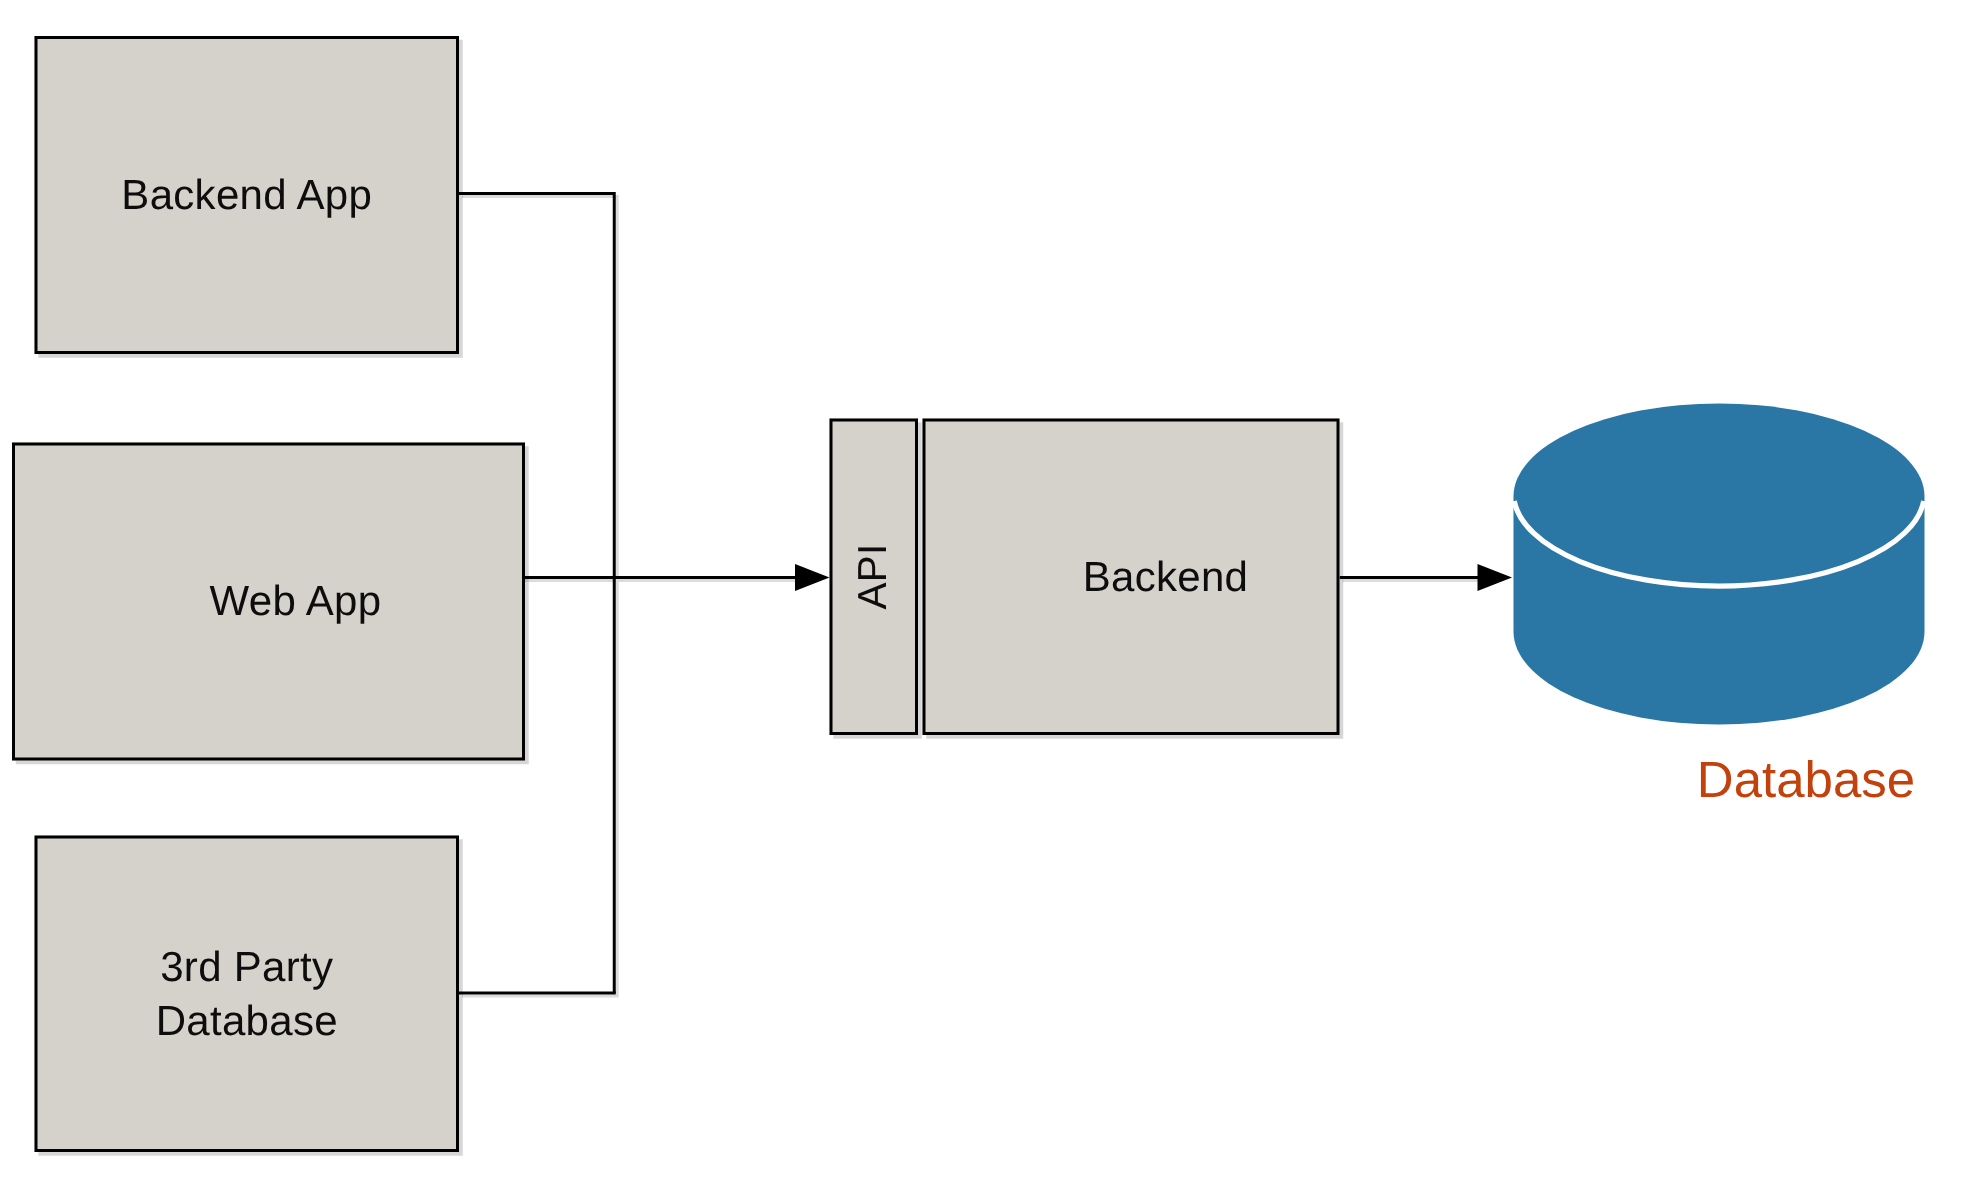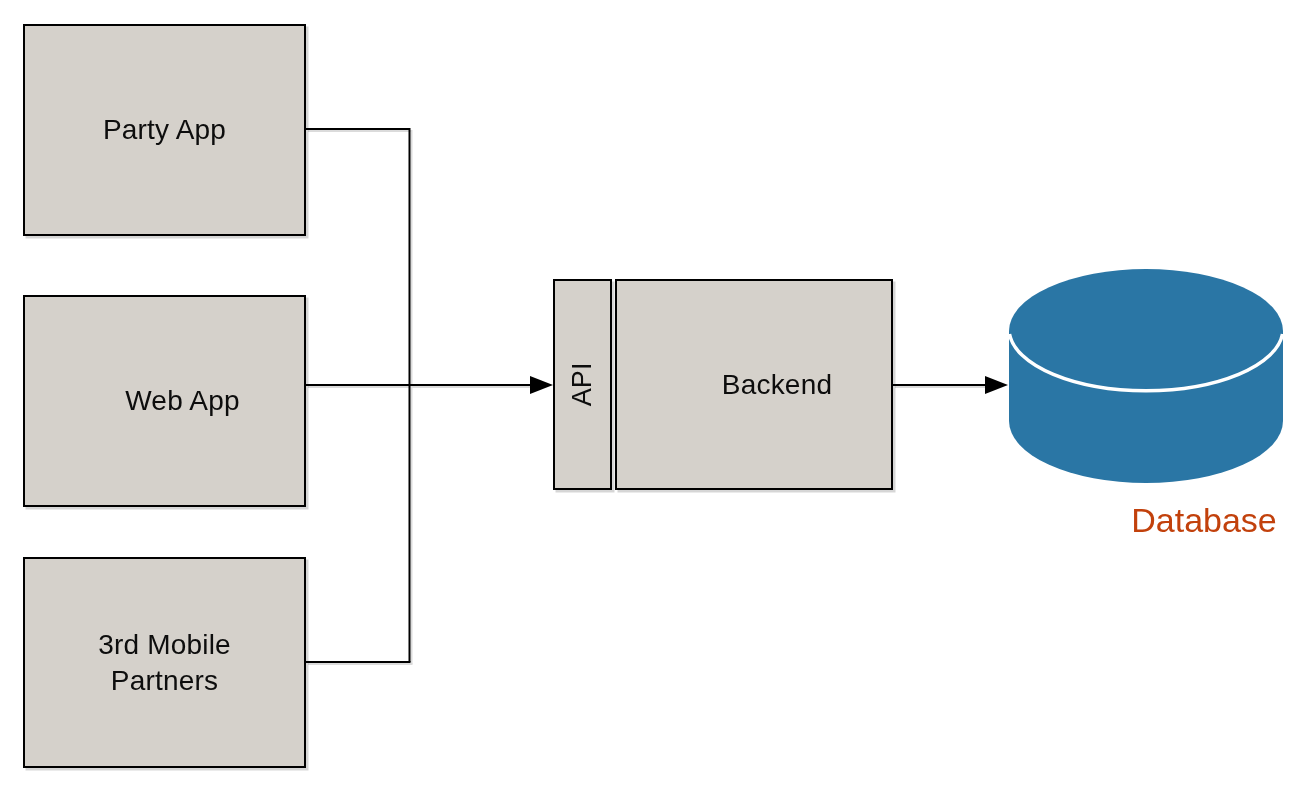--- a/index.html
+++ b/index.html
@@ -30,21 +30,21 @@
     display: flex;
     align-items: center;
     justify-content: center;
     text-align: center;
     font-size: 28px;
     color: #0d0d0d;
     line-height: 1.28;
     letter-spacing: 0.2px;
   }
   .node-mobile   { left: 23px;  top: 24px;  width: 283px; height: 212px; }
-  .node-web      { left: 23px;  top: 295px; width: 283px; height: 212px; padding-left: 36px; }
+  .node-web      { left: 8px;  top: 295px; width: 342px; height: 212px; padding-left: 36px; }
   .node-third    { left: 23px;  top: 557px; width: 283px; height: 211px; }
   .node-api      { left: 553px; top: 279px; width: 59px;  height: 211px; }
   .node-backend  { left: 615px; top: 279px; width: 278px; height: 211px; padding-left: 46px; }
   .node-third .node-label { max-width: 190px; }
   .api-label {
     transform: rotate(-90deg);
     white-space: nowrap;
     font-size: 27px;
   }
   .db-label {
@@ -77,29 +77,29 @@
       <polygon points="1008,385 985,376 985,394"></polygon>
     </g>
 
     <g>
       <path d="M1009 331 A137 62 0 0 1 1283 331 L1283 421 A137 62 0 0 1 1009 421 Z" fill="#2a76a5"></path>
       <path d="M1009.5 334 A137 62 0 0 0 1282.5 334" fill="none" stroke="#ffffff" stroke-width="3.5"></path>
     </g>
   </svg>
 
   <div class="node node-mobile">
-    <span class="node-label">Party App</span>
+    <span class="node-label">Backend App</span>
   </div>
 
   <div class="node node-web">
     <span class="node-label">Web App</span>
   </div>
 
   <div class="node node-third">
-    <span class="node-label">3rd Mobile Partners</span>
+    <span class="node-label">3rd Party Database</span>
   </div>
 
   <div class="node node-api">
     <span class="api-label">API</span>
   </div>
 
   <div class="node node-backend">
     <span class="node-label">Backend</span>
   </div>
 

